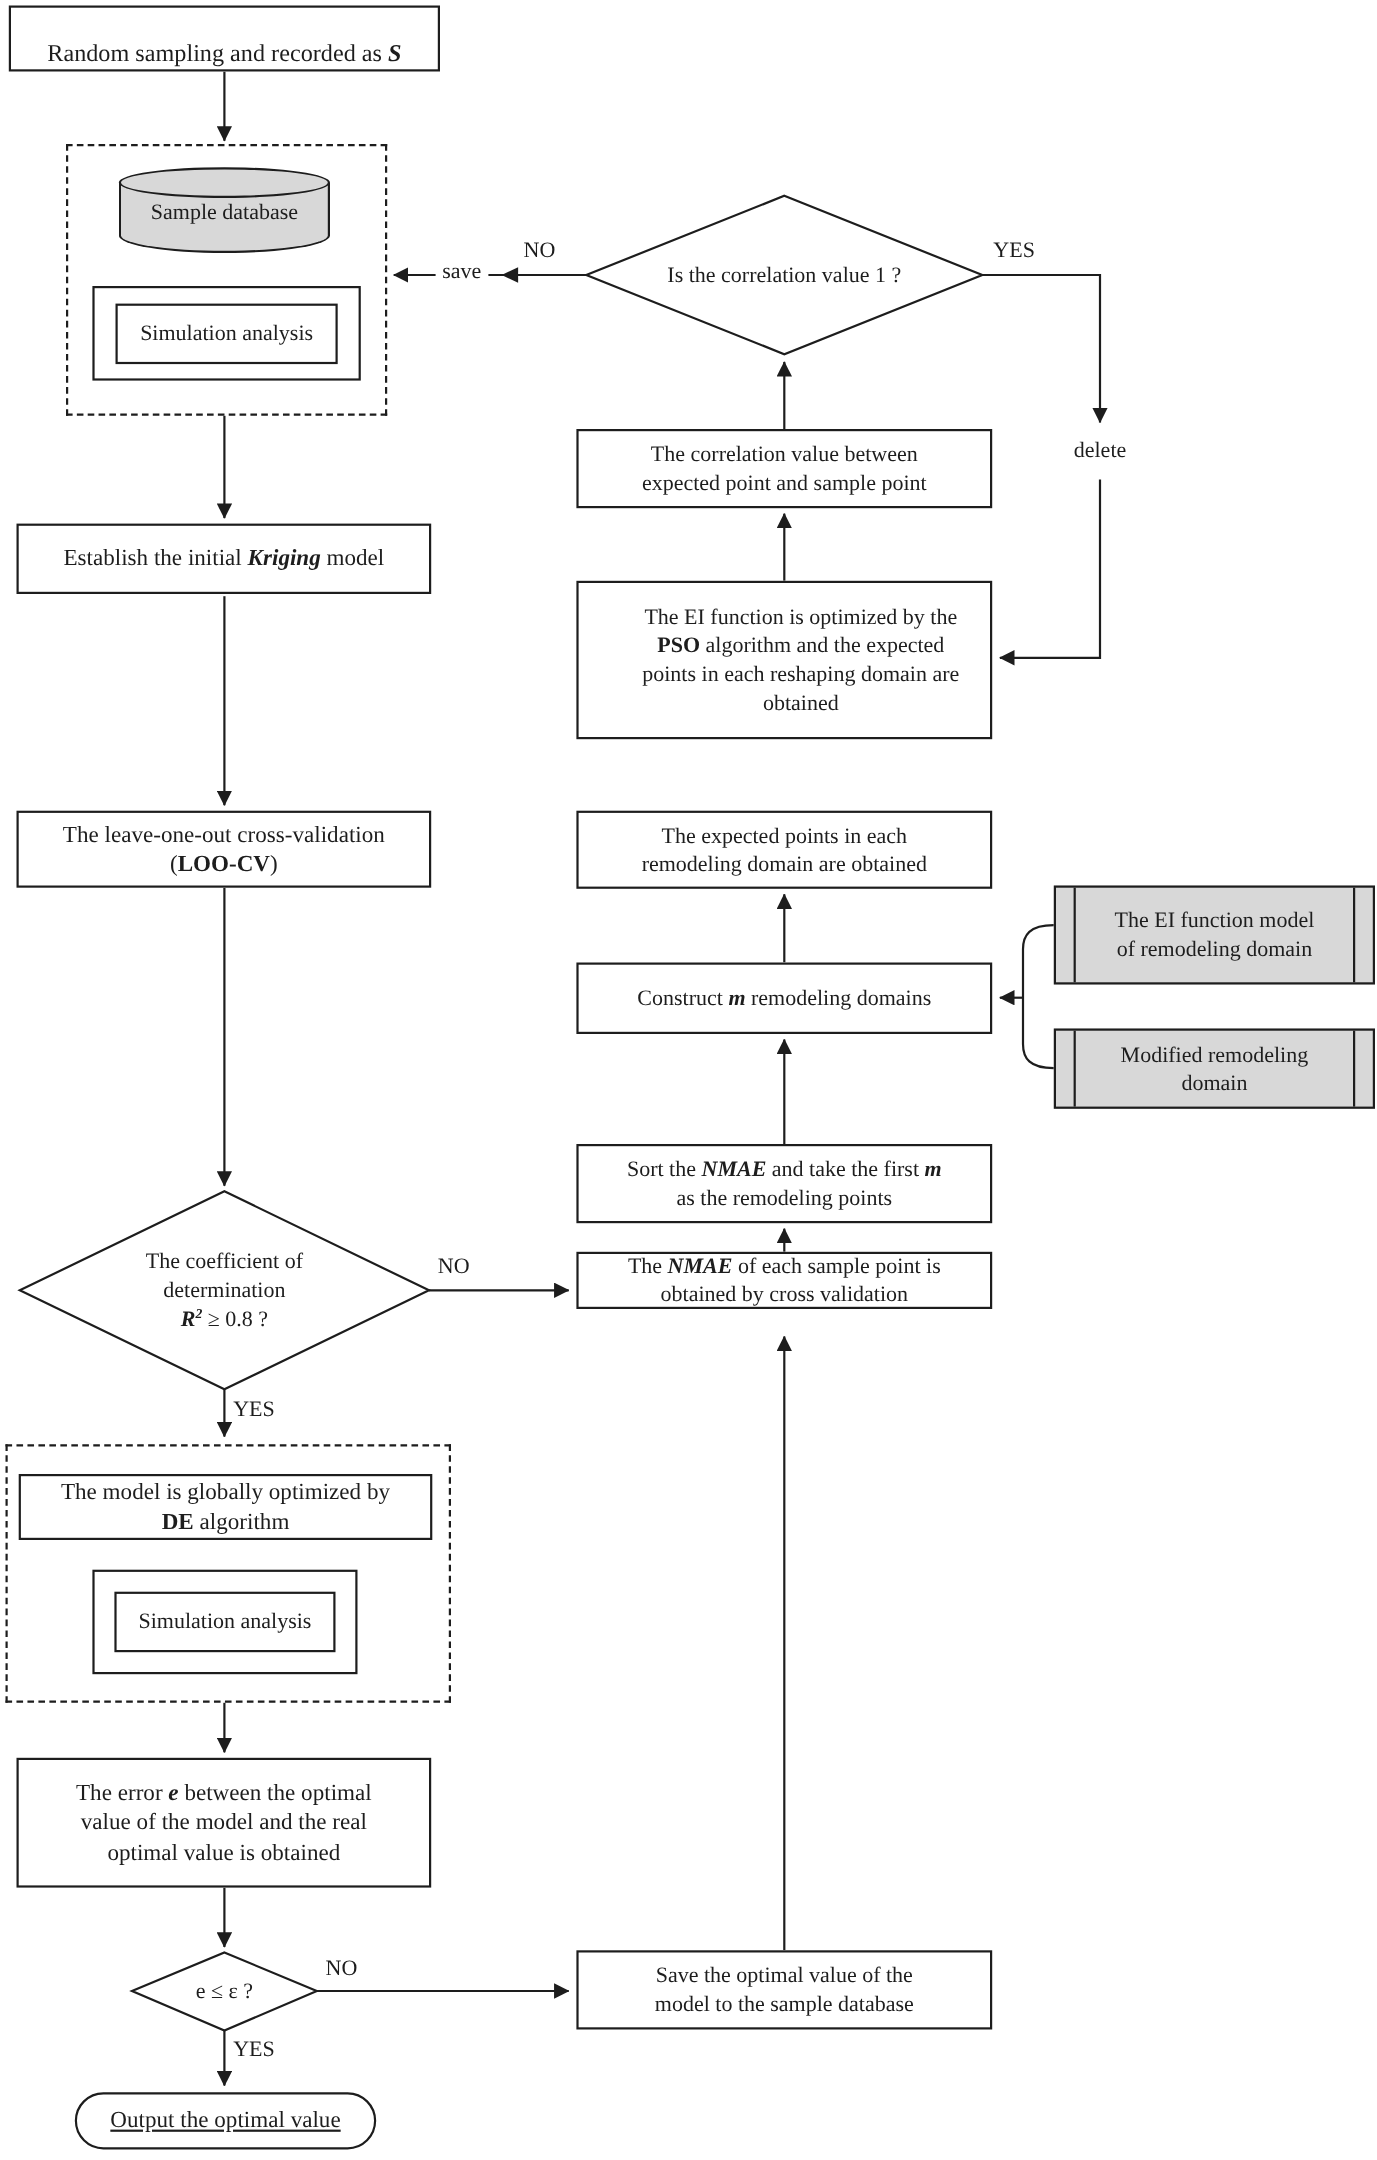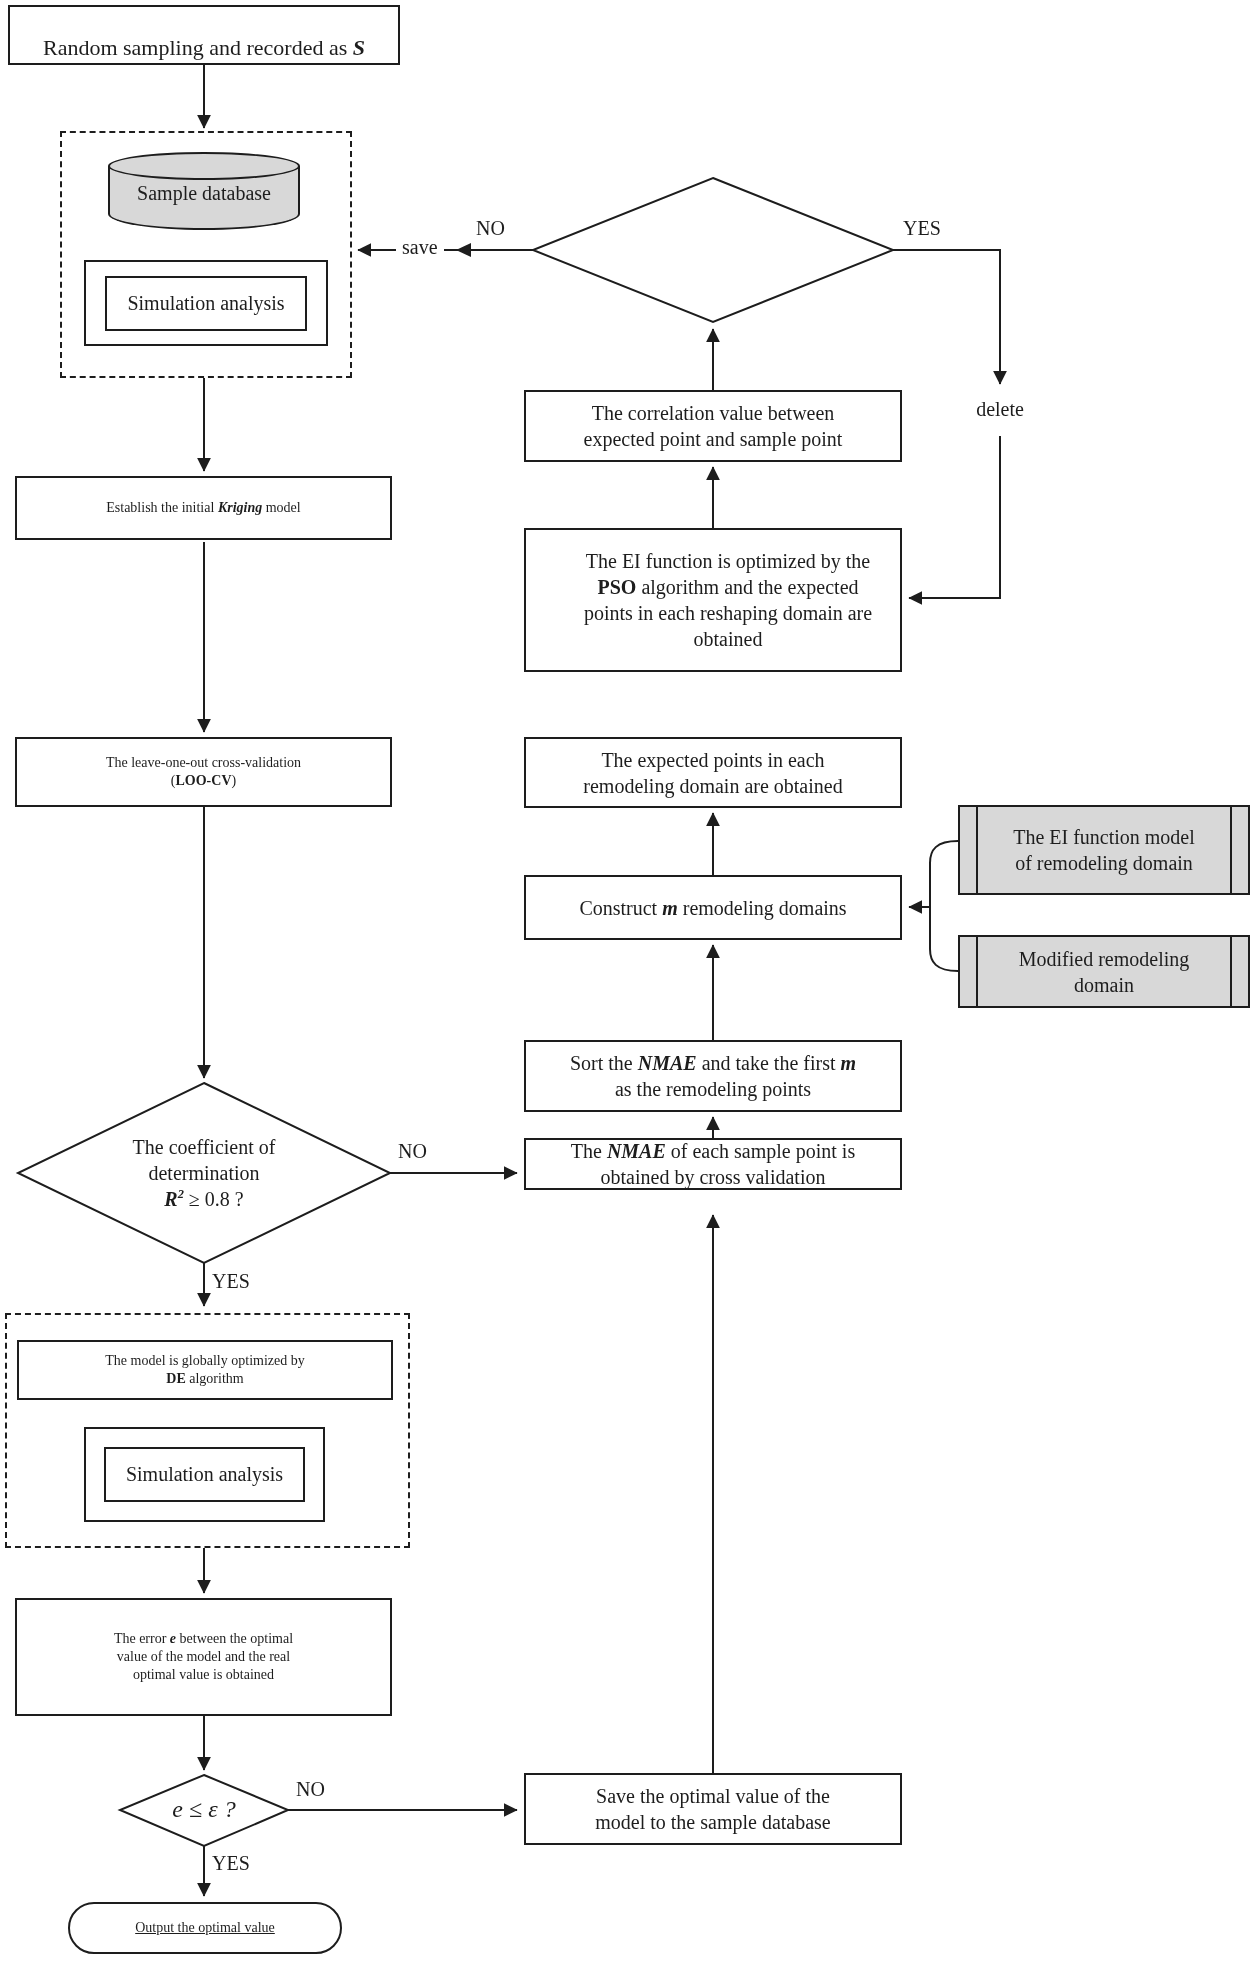--- a/index.html
+++ b/index.html
@@ -2,21 +2,21 @@
 <html><head>
 <meta charset="utf-8">
 <style>
   html,body{margin:0;padding:0;background:#fff;}
   #canvas{position:relative;width:1252px;height:1964px;background:#fff;overflow:hidden;
           font-family:"Liberation Serif","DejaVu Serif",serif;color:#1d1d1d;}
   #wires{position:absolute;left:0;top:0;width:1252px;height:1964px;}
   .node{position:absolute;box-sizing:border-box;border:2px solid #1d1d1d;background:#fff;
         display:flex;flex-direction:column;align-items:center;justify-content:center;
         text-align:center;font-size:20px;line-height:1.3;}
-  .f21{font-size:14px;}
+  .f21{font-size:21px;}
   .f22{font-size:22px;justify-content:flex-end;}
   .noborder{border:none;background:transparent;}
   .dashed{position:absolute;box-sizing:border-box;border:2px dashed #1d1d1d;background:transparent;}
   .bi{font-weight:bold;font-style:italic;}
   .b{font-weight:bold;}
   sup{font-size:0.62em;vertical-align:super;}
   .lbl{position:absolute;font-size:20px;line-height:1.1;}
   .lbl-save{background:#fff;padding:1px 6px;}
   .proc{background:#d8d8d8;padding:0 28px;}
   .procbar{position:absolute;top:0;bottom:0;width:2px;background:#1d1d1d;}
@@ -27,21 +27,21 @@
             border:2px solid #1d1d1d;border-top:none;box-sizing:border-box;
             border-radius:0 0 96px 96px / 0 0 16px 16px;}
   .cyl-top{position:absolute;left:0;right:0;top:0;height:28px;background:#d8d8d8;
            border:2px solid #1d1d1d;box-sizing:border-box;border-radius:50%;}
   .cyl-label{position:absolute;left:0;right:0;top:30px;text-align:center;font-size:20px;}
   
   .dbl-outer{position:absolute;box-sizing:border-box;border:2px solid #1d1d1d;background:#fff;
              display:flex;align-items:center;justify-content:center;}
   .dbl-inner{border:2px solid #1d1d1d;padding:14px 20px;font-size:20px;text-align:left;}
   .terminal{border-radius:26px;text-decoration:underline;}
-  .eps-text{font-size:24px;font-style:italic;}
+  .eps-text{font-size:20px;}
 </style>
 </head>
 <body>
 
 <div id="canvas">
 
   <svg id="wires" width="1252" height="1964" viewBox="0 0 1252 1964">
     <defs>
       <marker id="ah" viewBox="0 0 10 10" refX="9.5" refY="5" markerWidth="7" markerHeight="7" orient="auto">
         <path d="M0 0 L10 5 L0 10 z" fill="#1d1d1d"></path>
@@ -117,20 +117,21 @@
   <div class="node f21" style="left:15px;top:1598px;width:377px;height:118px;">
     <div><span>The error </span><span class="bi">e</span><span> between the optimal</span></div>
     <div>value of the model and the real</div>
     <div>optimal value is obtained</div>
   </div>
 
   <div class="node noborder eps-text" style="left:120px;top:1785px;width:168px;height:50px;">e ≤ ε ?</div>
 
   <div class="node f21 terminal" style="left:68px;top:1902px;width:274px;height:52px;">Output the optimal value</div>
 
+  <div class="node noborder" style="left:553px;top:226px;width:320px;height:48px;">Is the correlation value 1 ?</div>
 
   <div class="node" style="left:524px;top:390px;width:378px;height:72px;">
     <div>The correlation value between</div>
     <div>expected point and sample point</div>
   </div>
 
   <div class="node" style="left:524px;top:528px;width:378px;height:144px;padding-left:30px;">
     <div>The EI function is optimized by the</div>
     <div><span class="b">PSO</span><span> algorithm and the expected</span></div>
     <div>points in each reshaping domain are</div>

